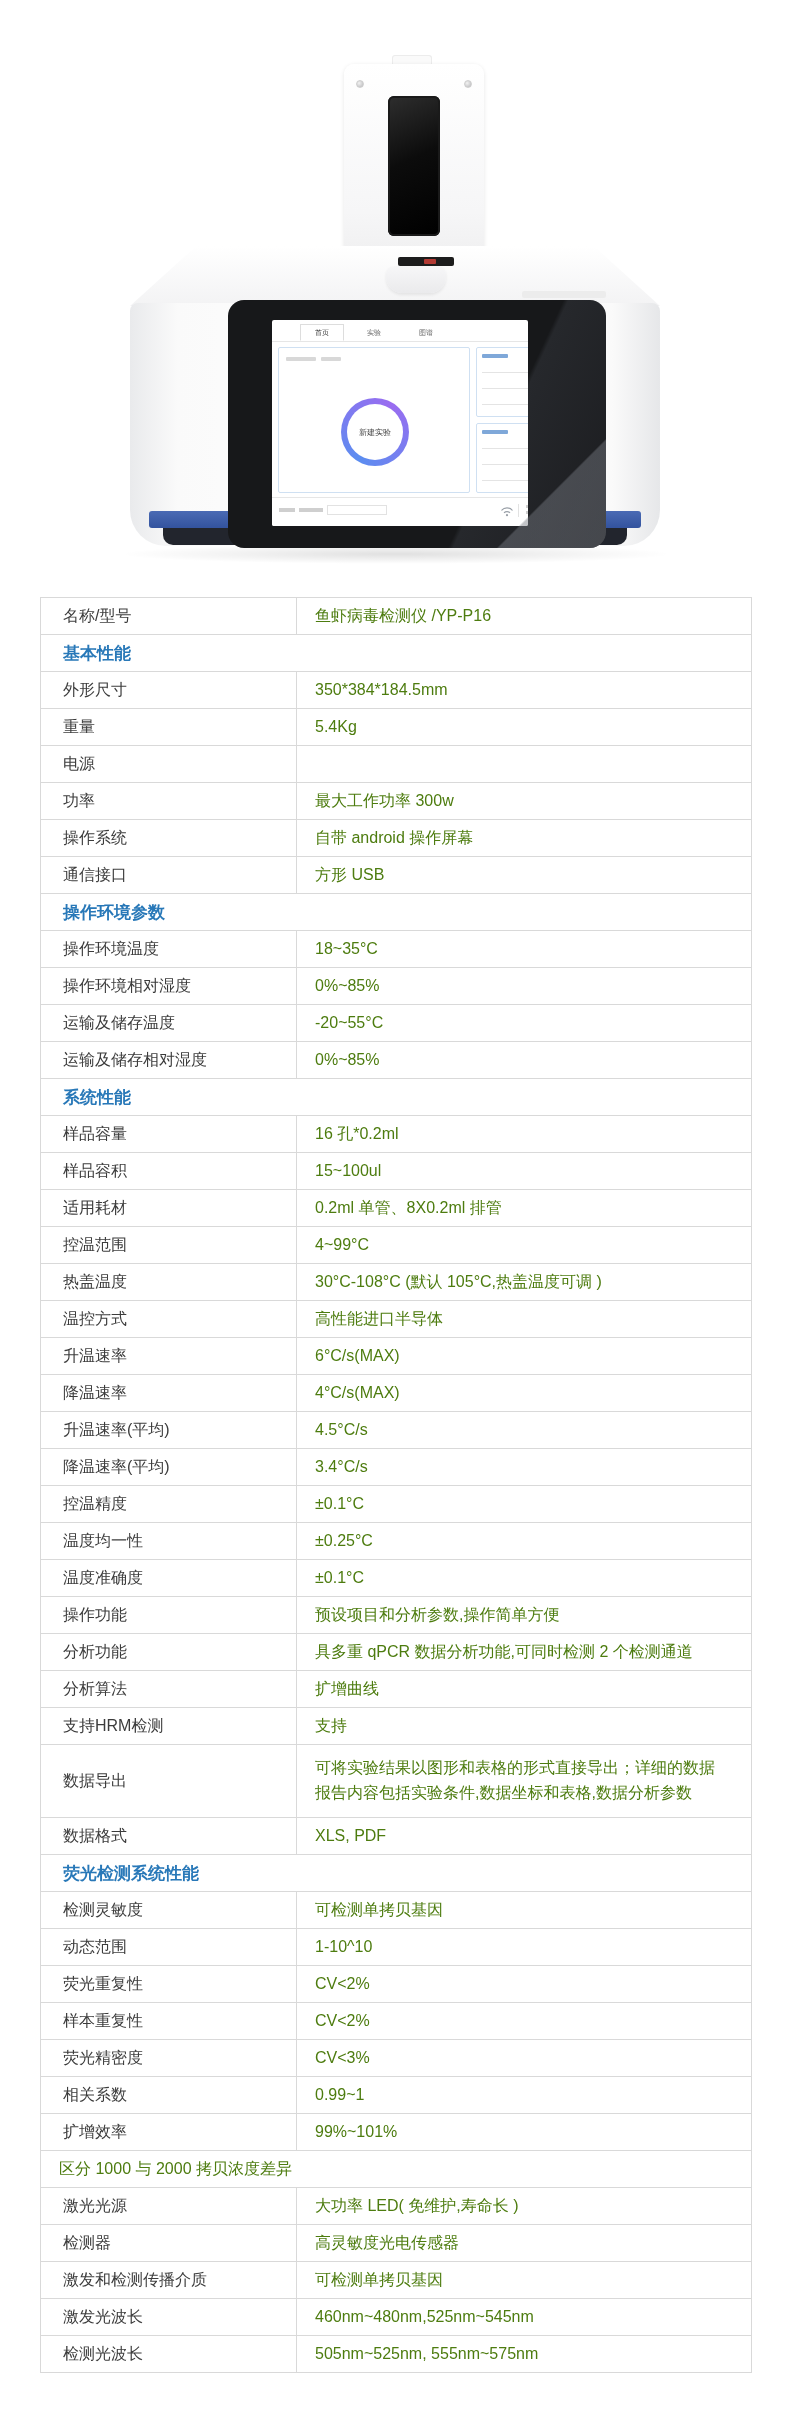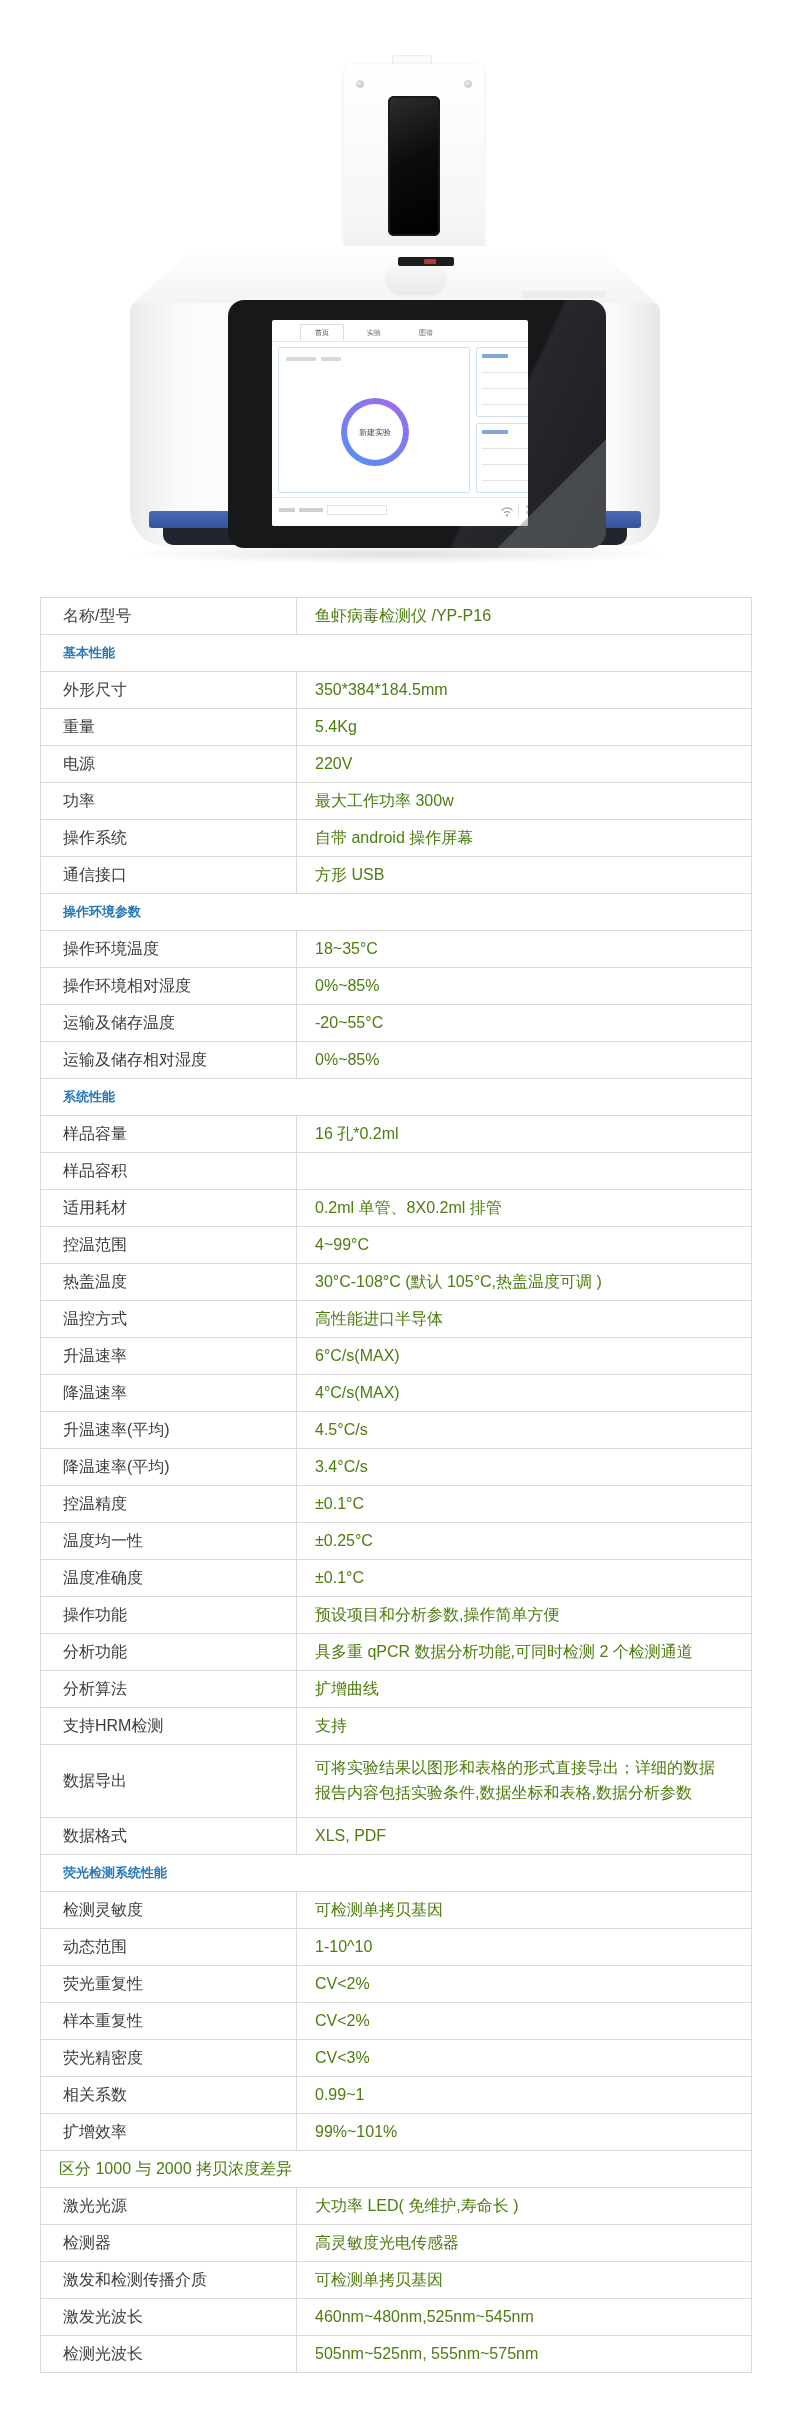--- a/index.html
+++ b/index.html
@@ -89,21 +89,21 @@
     border:1px solid #d9d9d9;border-bottom:none;}
   .row{display:flex;height:36px;border-bottom:1px solid #d9d9d9;}
   .row.tall{height:72px;}
   .cell-label{width:225px;flex:0 0 225px;border-right:1px solid #d9d9d9;
     padding:0 8px 0 22px;display:flex;align-items:center;
     font-size:16px;color:#3c3c3c;}
   .cell-value{flex:1;padding:0 10px 0 18px;display:flex;align-items:center;
     font-size:16px;color:#4d7c0f;white-space:pre-line;line-height:1.55;}
   .row.section{align-items:center;}
   .cell-section{width:100%;padding:0 8px 0 22px;display:flex;align-items:center;
-    font-size:13px;font-weight:600;color:#2878b8;}
+    font-size:17px;font-weight:600;color:#2878b8;}
 </style>
 </head>
 <body>
 
 <div class="page">
 
   <div class="hero">
     <div class="device-shadow"></div>
 
     <div class="lid-tab"></div>
@@ -185,21 +185,20 @@
       <div class="row">
         <div class="cell-label">外形尺寸</div>
         <div class="cell-value">350*384*184.5mm</div>
       </div>
       <div class="row">
         <div class="cell-label">重量</div>
         <div class="cell-value">5.4Kg</div>
       </div>
       <div class="row">
         <div class="cell-label">电源</div>
-        <div class="cell-value">220V</div>
       </div>
       <div class="row">
         <div class="cell-label">功率</div>
         <div class="cell-value">最大工作功率 300w</div>
       </div>
       <div class="row">
         <div class="cell-label">操作系统</div>
         <div class="cell-value">自带 android 操作屏幕</div>
       </div>
       <div class="row">
@@ -227,20 +226,21 @@
       </div>
       <div class="row section">
         <div class="cell-section">系统性能</div>
       </div>
       <div class="row">
         <div class="cell-label">样品容量</div>
         <div class="cell-value">16 孔*0.2ml</div>
       </div>
       <div class="row">
         <div class="cell-label">样品容积</div>
+        <div class="cell-value">15~100ul</div>
       </div>
       <div class="row">
         <div class="cell-label">适用耗材</div>
         <div class="cell-value">0.2ml 单管、8X0.2ml 排管</div>
       </div>
       <div class="row">
         <div class="cell-label">控温范围</div>
         <div class="cell-value">4~99°C</div>
       </div>
       <div class="row">

